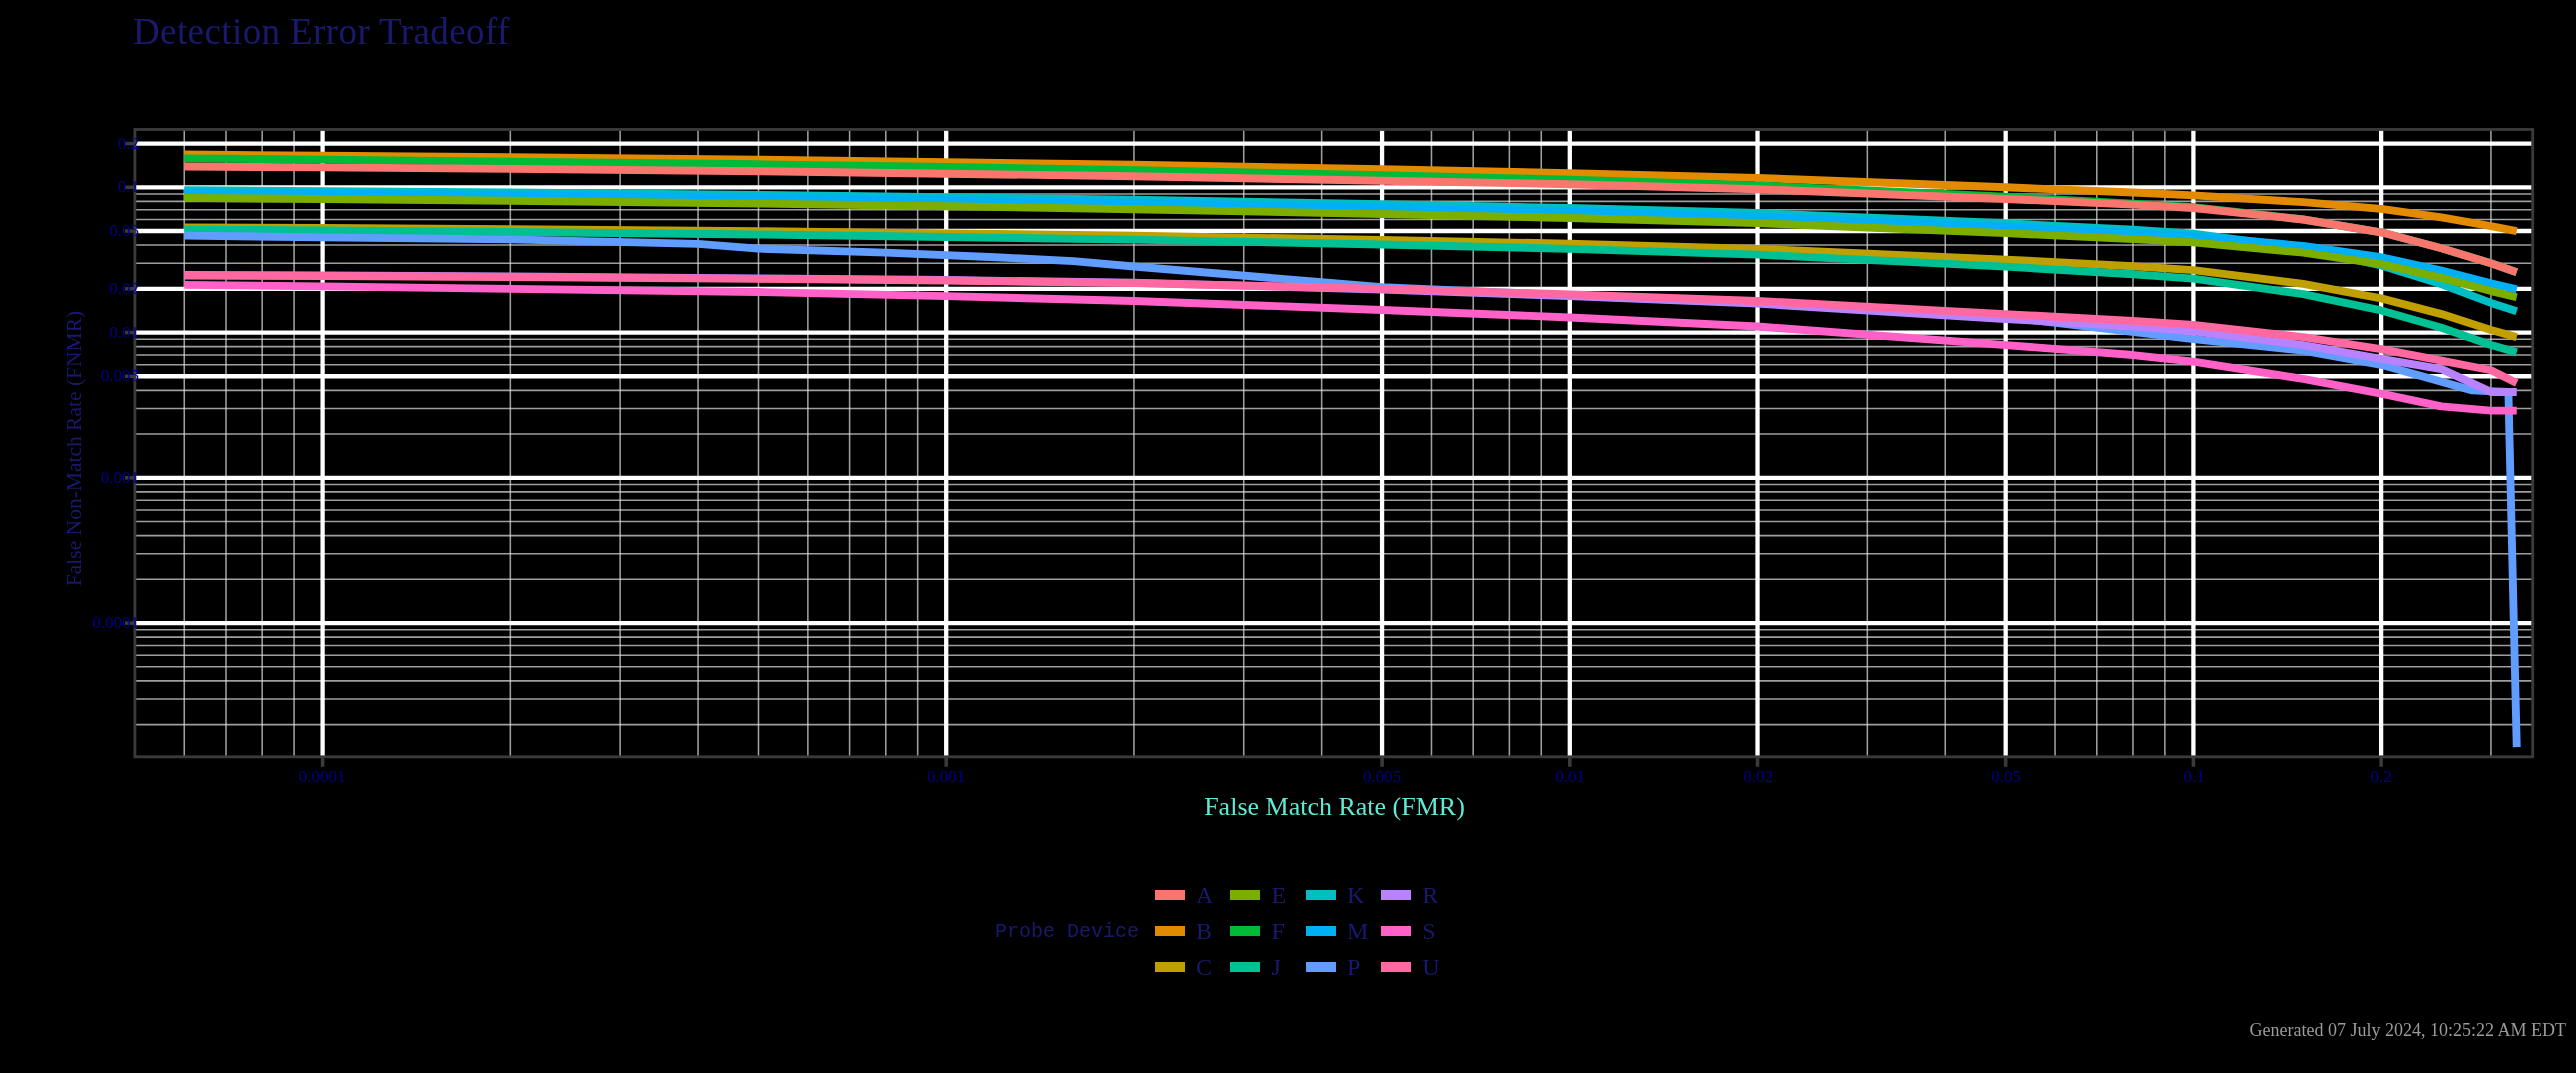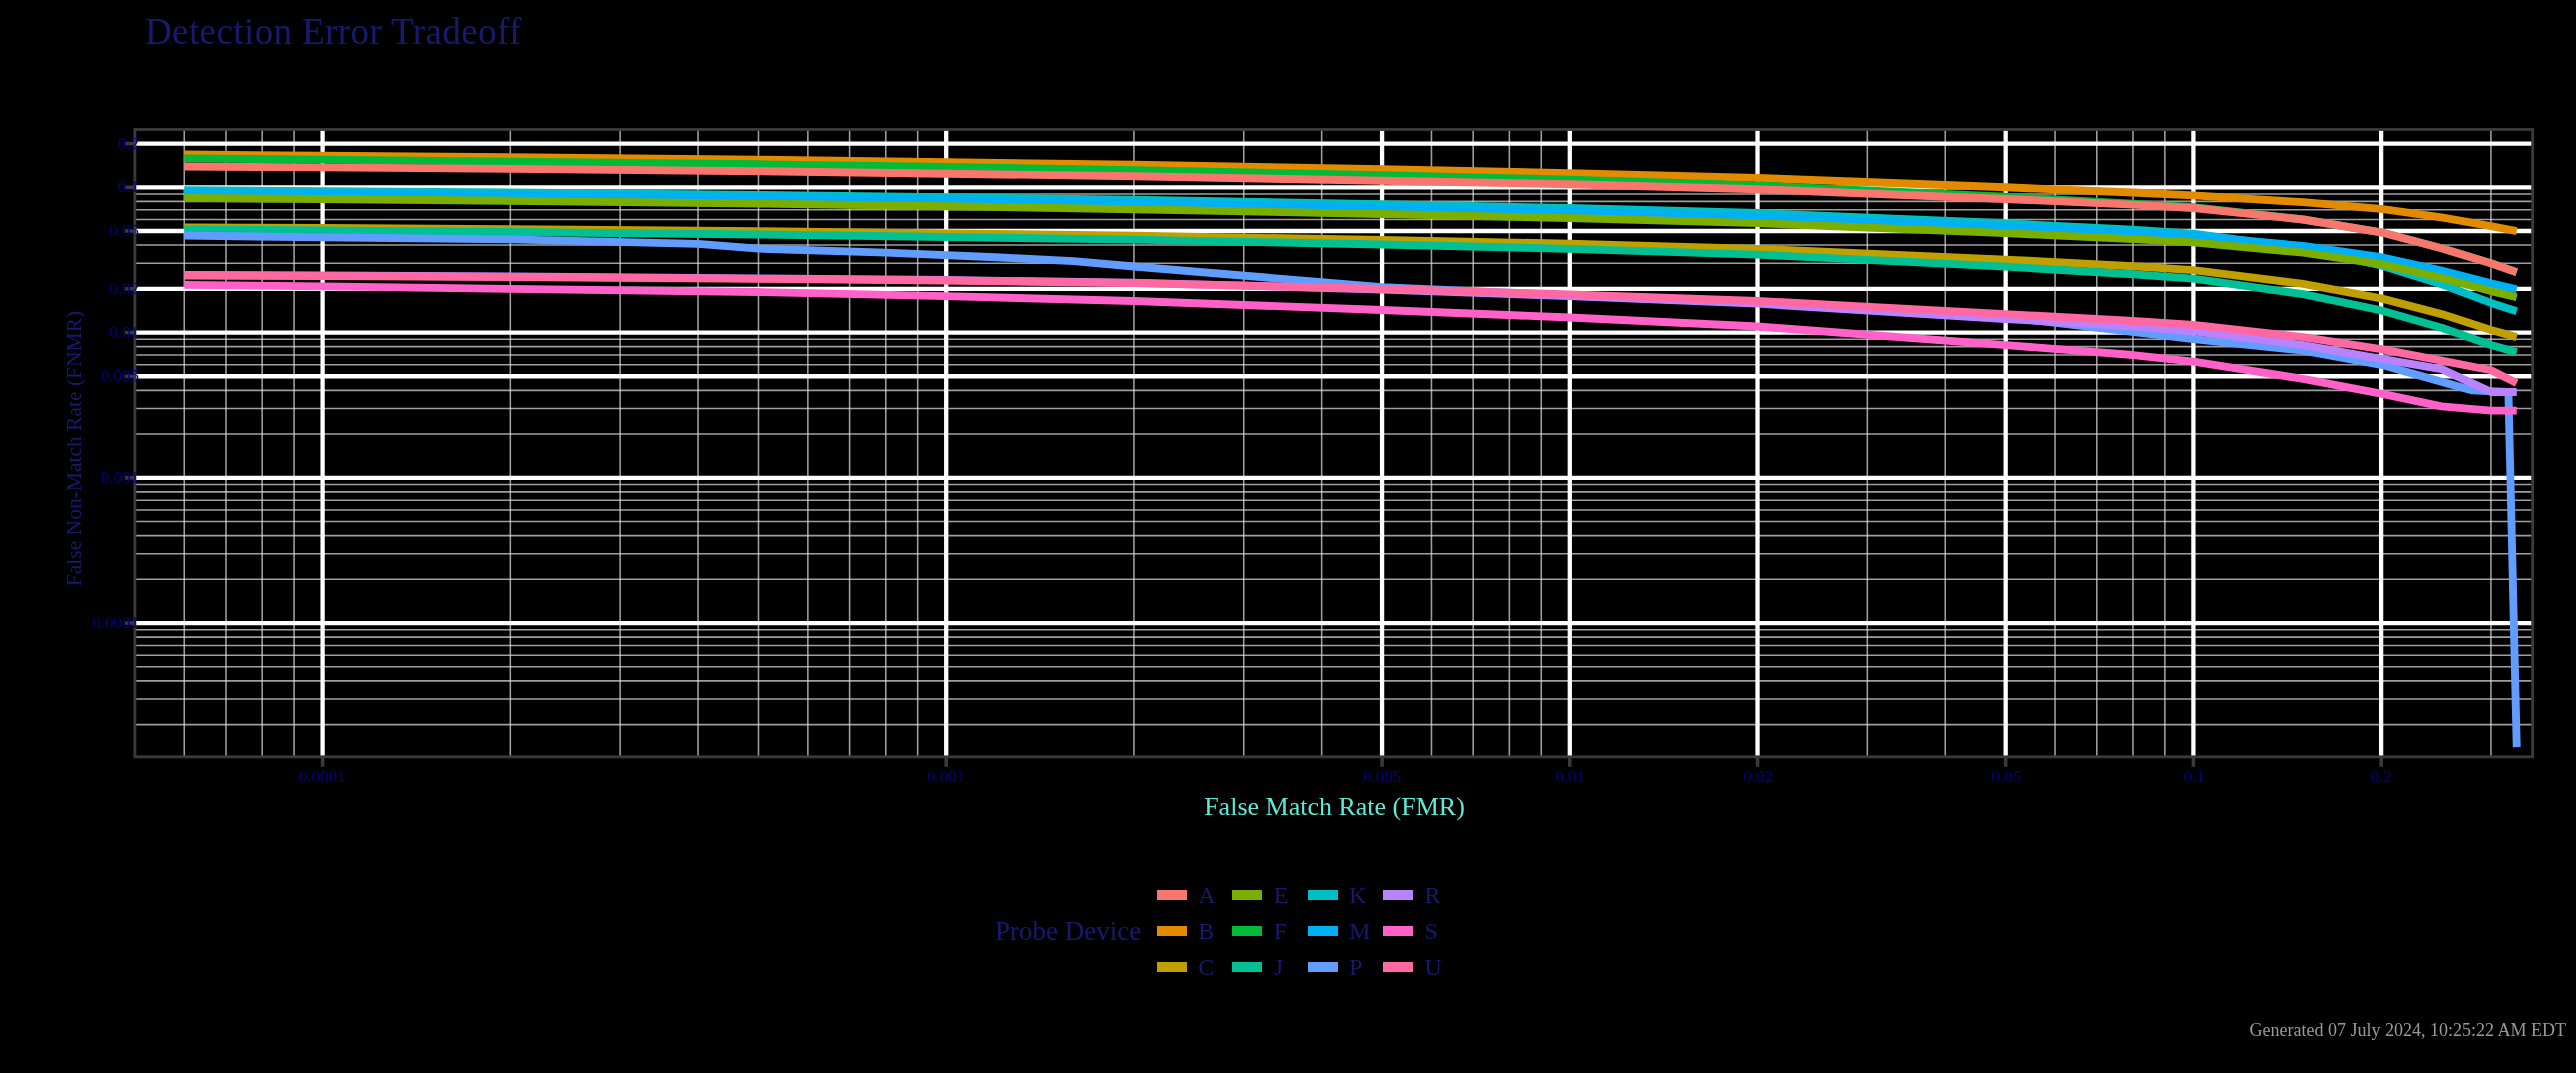--- a/index.html
+++ b/index.html
@@ -17,21 +17,20 @@
   }
   #chart-title {
     position: absolute;
     left: 133px;
     top: 10px;
     font-size: 37px;
     color: #191970;
     font-family: "Liberation Serif", "DejaVu Serif", serif;
     white-space: nowrap;
     letter-spacing: 0.4px;
-    margin-left: 12px;
   }
   #y-axis-title {
     position: absolute;
     left: -241px;
     top: 436px;
     width: 630px;
     text-align: center;
     transform: rotate(-90deg);
     transform-origin: center center;
     font-size: 21.5px;
@@ -72,24 +71,25 @@
   }
   #legend {
     position: absolute;
     left: 995px;
     top: 877px;
     display: flex;
     align-items: center;
     gap: 0px;
   }
   #legend-title {
-    font-size: 27px;
+    font-size: 20px;
     color: #191970;
     white-space: nowrap;
     padding-right: 15.7px;
+    font-family: Liberation Mono, monospace;
   }
   #legend-grid {
     display: grid;
     grid-template-columns: repeat(4, auto);
     grid-auto-flow: column;
     grid-template-rows: repeat(3, 36px);
     column-gap: 0px;
   }
   .legend-item {
     display: flex;

